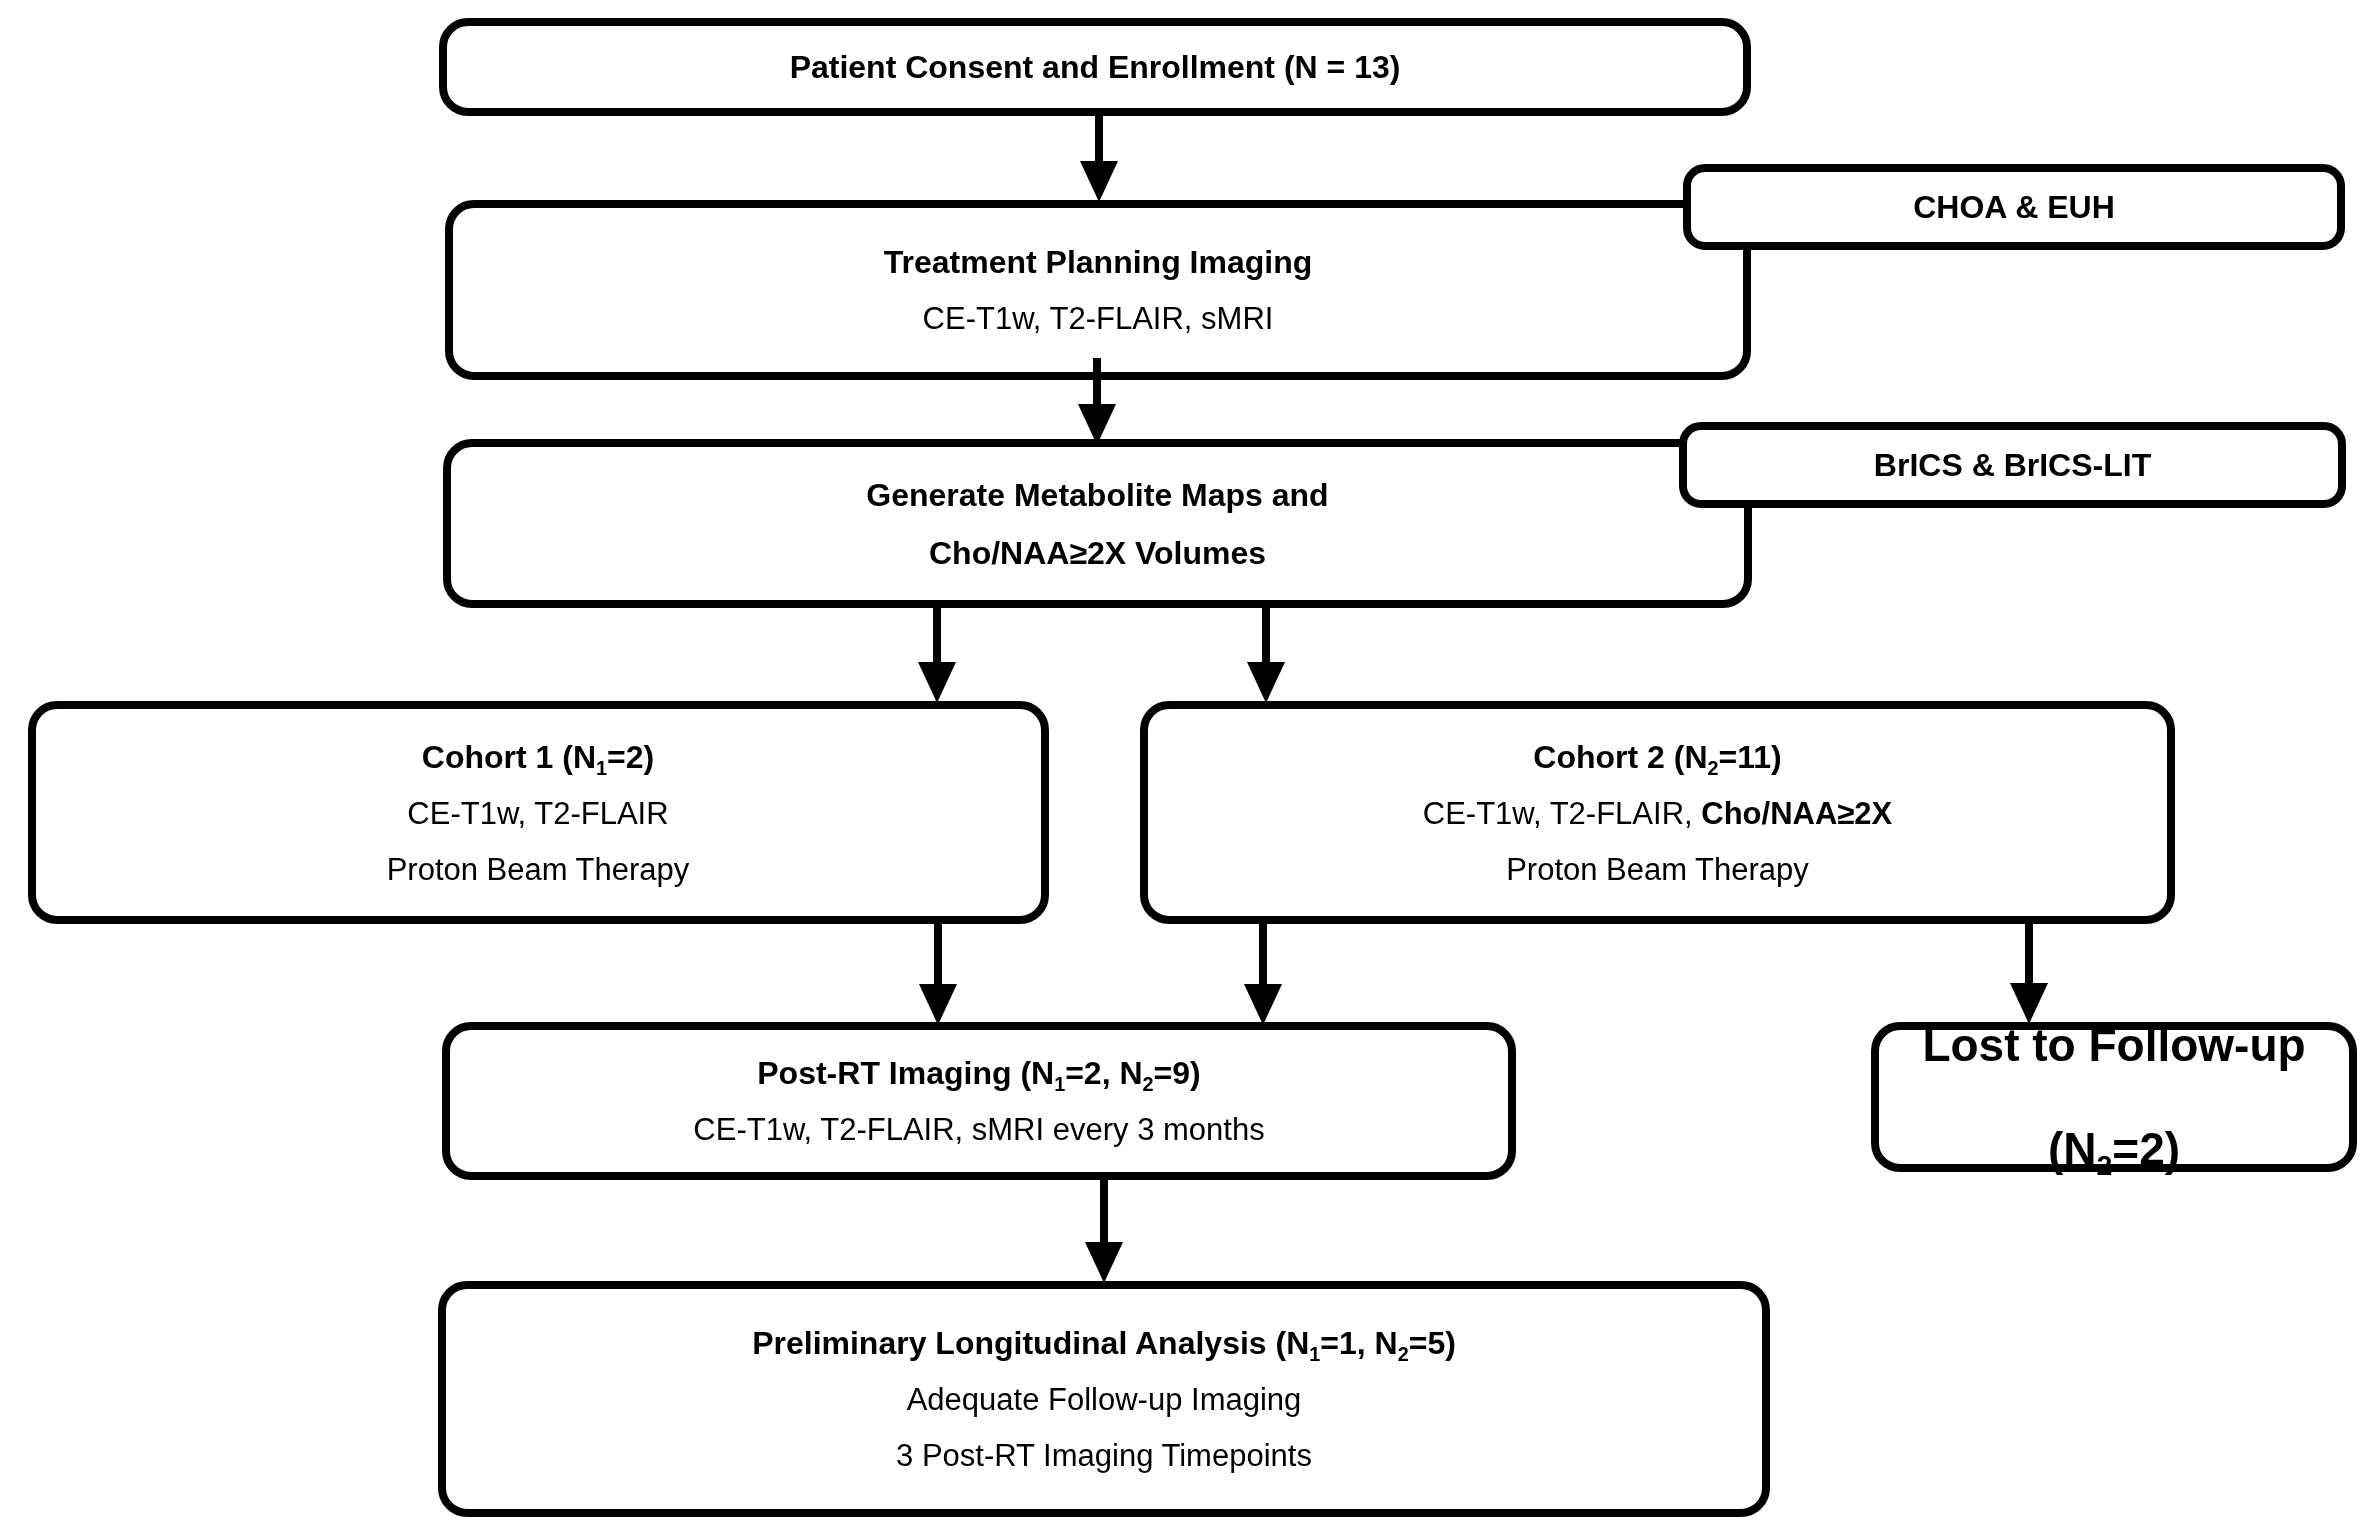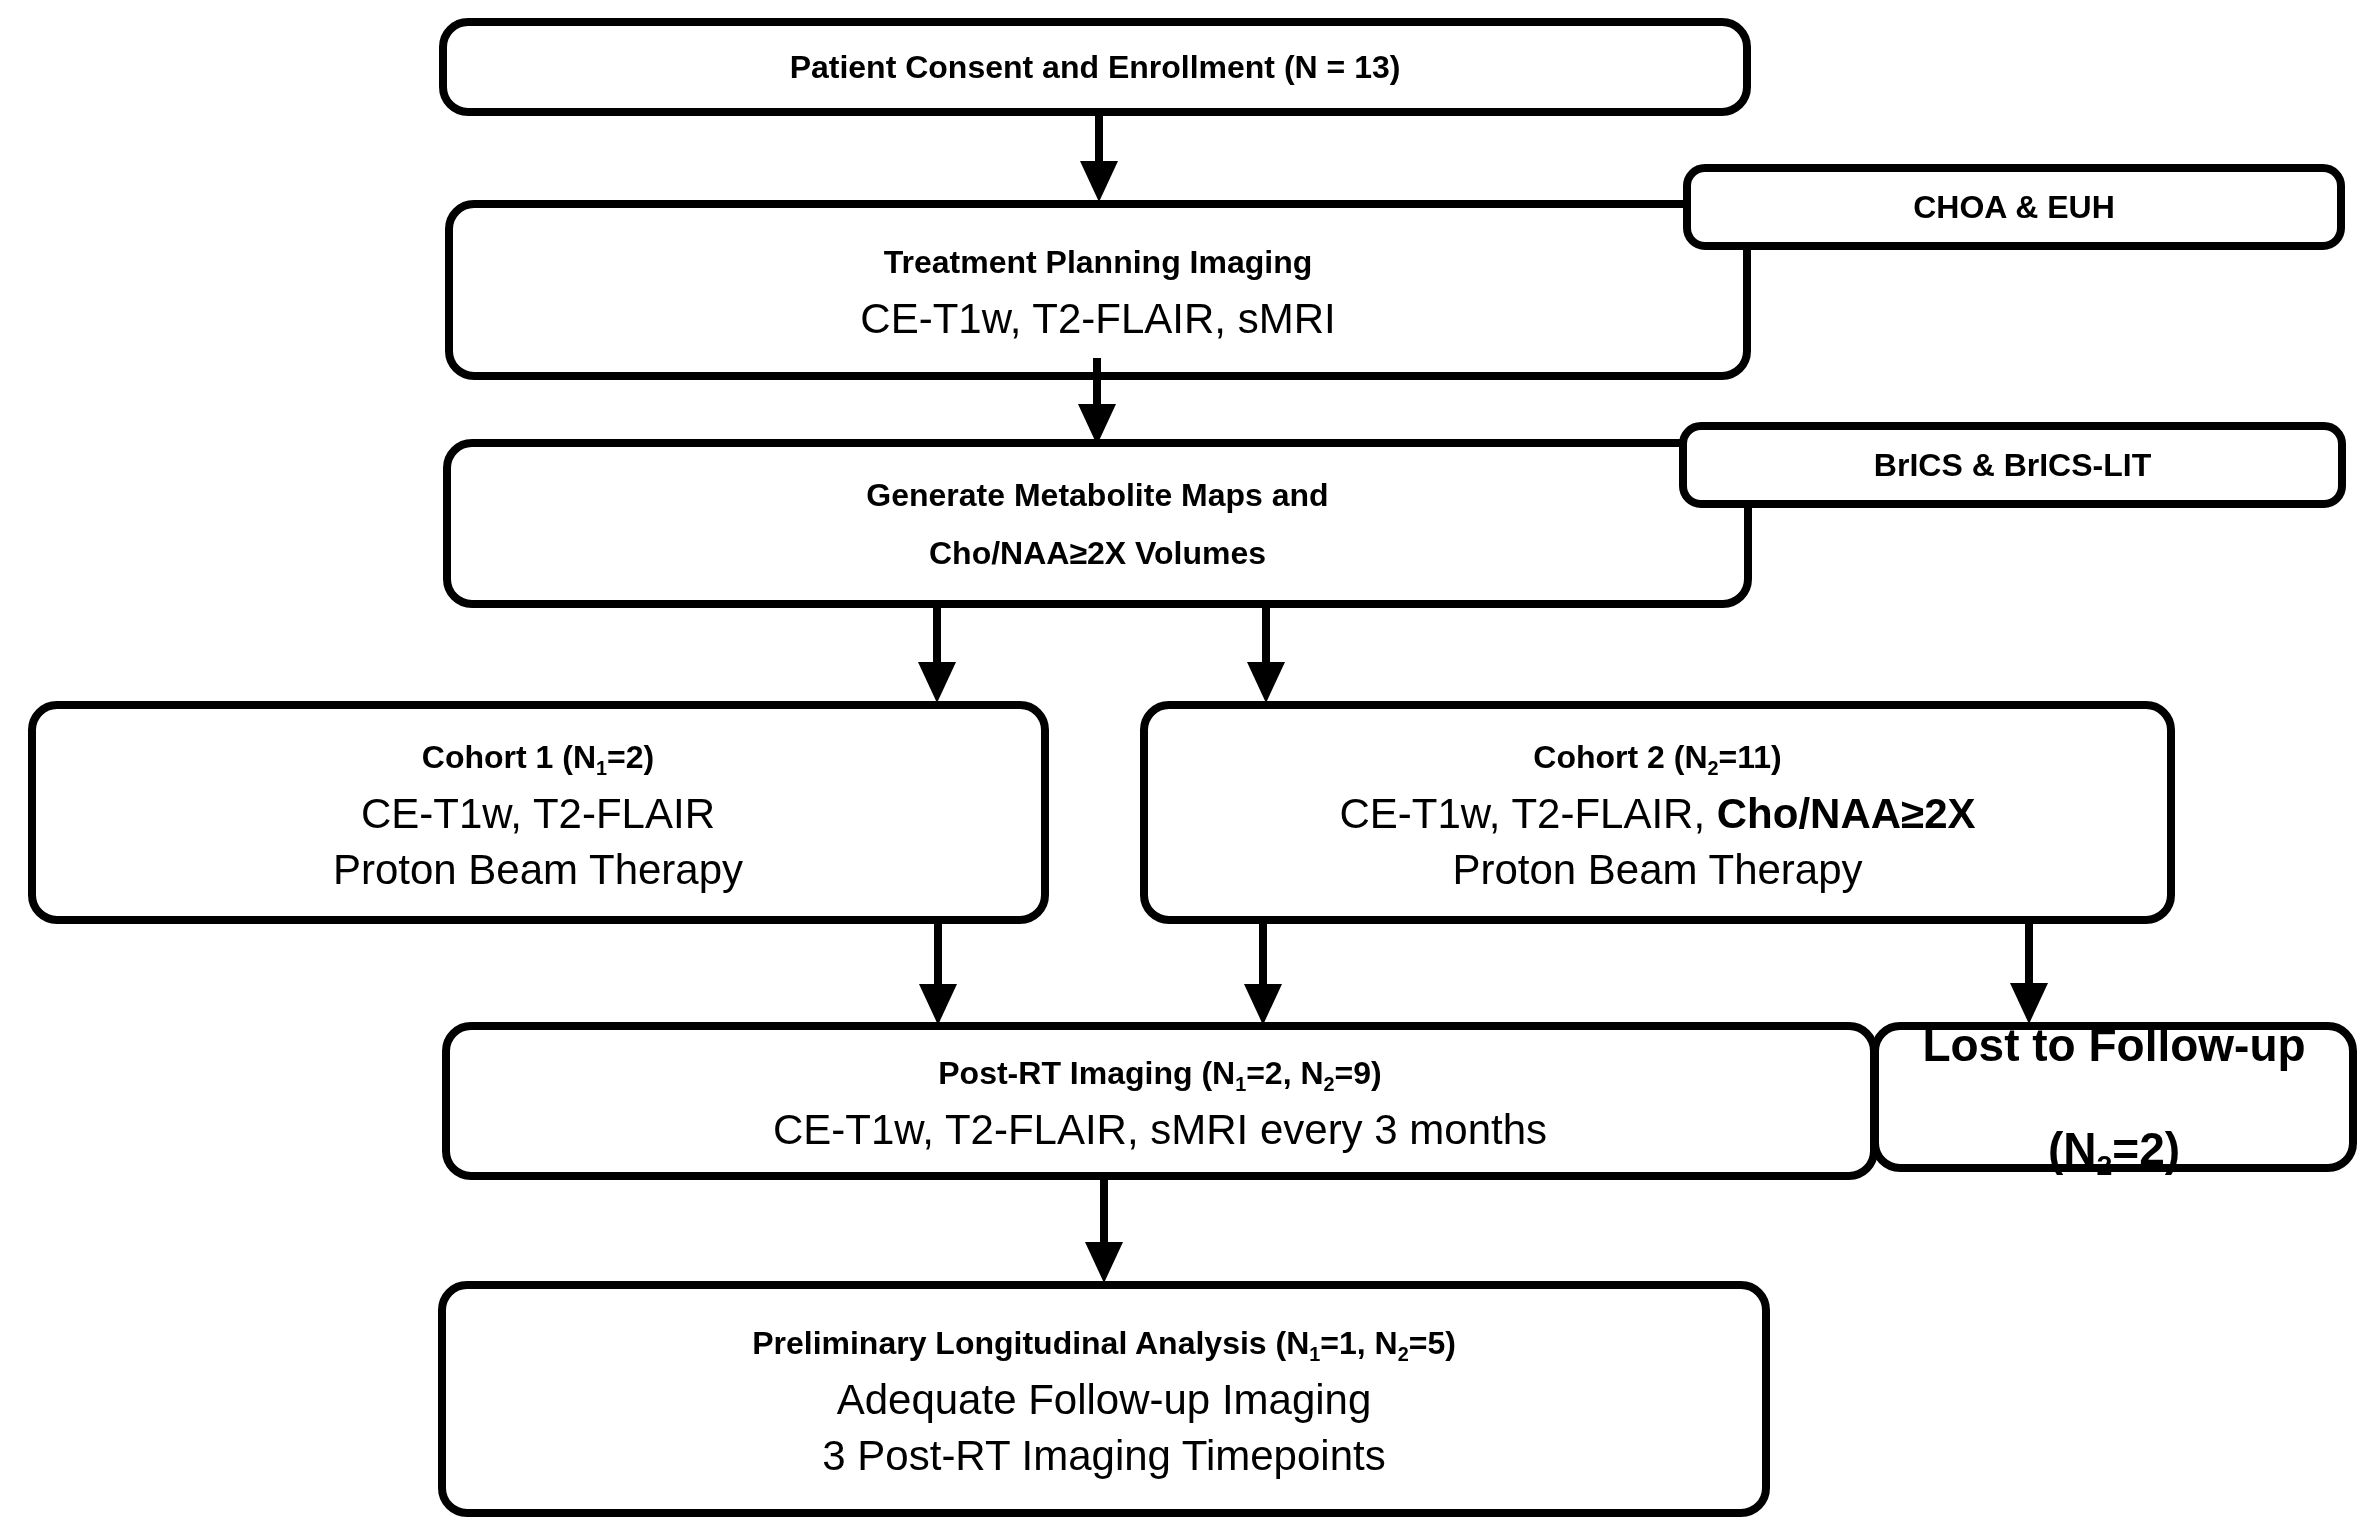--- a/index.html
+++ b/index.html
@@ -22,21 +22,21 @@
     flex-direction: column;
     justify-content: center;
     align-items: center;
     text-align: center;
     z-index: 1;
     padding: 2.9px 14.5px;
   }
   .box.side { z-index: 3; border-radius: 22px; }
   .line { white-space: nowrap; }
   .t { font-weight: 700; font-size: 32px; line-height: 58px; }
-  .b { font-weight: 400; font-size: 42px; line-height: 56px; }
+  .b { font-weight: 400; font-size: 31px; line-height: 56px; }
   .lost-line { font-weight: 700; font-size: 46px; line-height: 58px; }
   .bold { font-weight: 700; }
   sub { font-size: 0.62em; line-height: 0; }
   .arrow { position: absolute; width: 38px; z-index: 2; }
   .arrow .stem {
     position: absolute; left: 50%; top: 0; bottom: 33px;
     width: 8.7px; margin-left: -4.3px; background: #000000;
   }
   .arrow .head {
     position: absolute; left: 50%; bottom: 0; margin-left: -19px;
@@ -110,21 +110,21 @@
   </div>
   <div class="arrow" style="left:1244px; top:922px; height:103px;">
     <i class="stem"></i>
     <i class="head"></i>
   </div>
   <div class="arrow" style="left:2010px; top:922px; height:102px;">
     <i class="stem"></i>
     <i class="head"></i>
   </div>
 
-  <div class="box" style="left:442px; top:1022px; width:1436px; height:158px;">
+  <div class="box" style="left:442px; top:1022px; width:1074px; height:158px;">
     <div class="line t"><span>Post-RT Imaging (N</span><sub>1</sub><span>=2, N</span><sub>2</sub><span>=9)</span></div>
     <div class="line b">CE-T1w, T2-FLAIR, sMRI every 3 months</div>
   </div>
 
   <div class="box" style="left:1871px; top:1022px; width:486px; height:150px;gap:46px;">
     <div class="line lost-line">Lost to Follow-up</div>
     <div class="line lost-line"><span>(N</span><sub>2</sub><span>=2)</span></div>
   </div>
 
   <div class="arrow" style="left:1085px; top:1178px; height:105px;">

